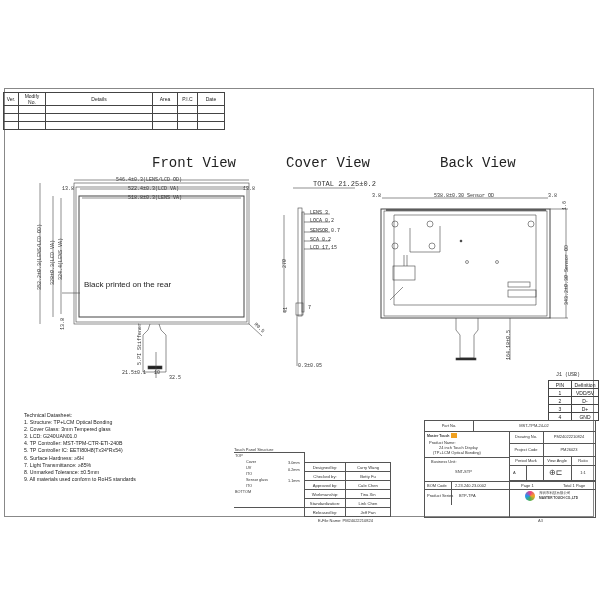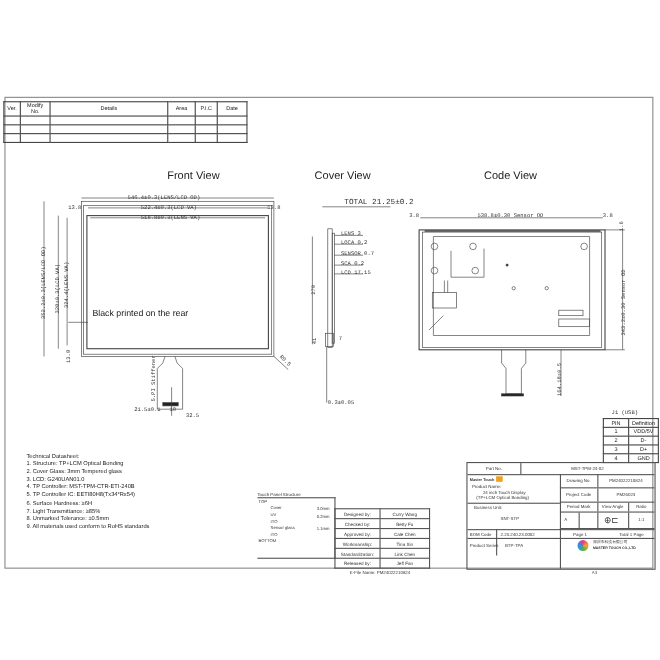--- a/index.html
+++ b/index.html
@@ -1,21 +1,21 @@
 <!DOCTYPE html>
 <html><head>
 <meta charset="utf-8">
 <style>
   html,body{margin:0;padding:0;background:#fff;}
   body{width:600px;height:600px;position:relative;overflow:hidden;font-family:"Liberation Sans",sans-serif;color:#222;}
   .abs{position:absolute;}
   .frame{position:absolute;left:4px;top:88px;width:590px;height:429px;border:1px solid #888;box-sizing:border-box;}
   table.rev{position:absolute;left:3px;top:92px;border-collapse:collapse;font-size:5px;}
   table.rev td,table.rev th{border:1px solid #444;height:7px;padding:0 2px;font-weight:normal;text-align:center;}
-  .view-title{position:absolute;font-size:10px;color:#222;}
+  .view-title{position:absolute;font-size:14px;color:#222;font-family:Liberation Mono, monospace;}
   .dim{position:absolute;font-family:"Liberation Mono",monospace;font-size:5px;color:#333;white-space:nowrap;}
   .vert{transform:rotate(-90deg);transform-origin:left top;}
   .spec{position:absolute;left:24px;top:412px;font-size:5.2px;line-height:7.1px;color:#222;}
   .tb{position:absolute;border-collapse:collapse;font-size:4.2px;color:#333;}
   .tb td{border:1px solid #555;padding:0 2px;text-align:center;height:8px;}
   .pin{position:absolute;left:548px;top:380px;border-collapse:collapse;font-size:5px;}
   .pin td{border:1px solid #444;text-align:center;padding:0 2px;height:7px;}
   .callout{position:absolute;font-size:8px;color:#222;white-space:nowrap;}
 </style>
 </head>
@@ -55,21 +55,21 @@
         <td></td>
         <td></td>
         <td></td>
         <td></td>
       </tr>
 </tbody>
   </table>
 
 <div class="view-title" style="left:152px;top:155px;">Front View</div>
 <div class="view-title" style="left:286px;top:155px;">Cover View</div>
-<div class="view-title" style="left:440px;top:155px;">Code View</div>
+<div class="view-title" style="left:440px;top:155px;">Back View</div>
 
 <svg class="abs" style="left:0;top:0" width="600" height="600">
   <g stroke="#444" fill="none" stroke-width="0.6">
     <rect x="74" y="183" width="175" height="141"></rect>
     <rect x="76" y="187" width="171" height="135"></rect>
     <rect x="79" y="196" width="165" height="121" stroke-width="1"></rect>
     <line x1="74" y1="180" x2="249" y2="180"></line>
     <line x1="80" y1="189" x2="244" y2="189"></line>
     <line x1="82" y1="198" x2="241" y2="198"></line>
     <line x1="40" y1="183" x2="40" y2="324"></line>

